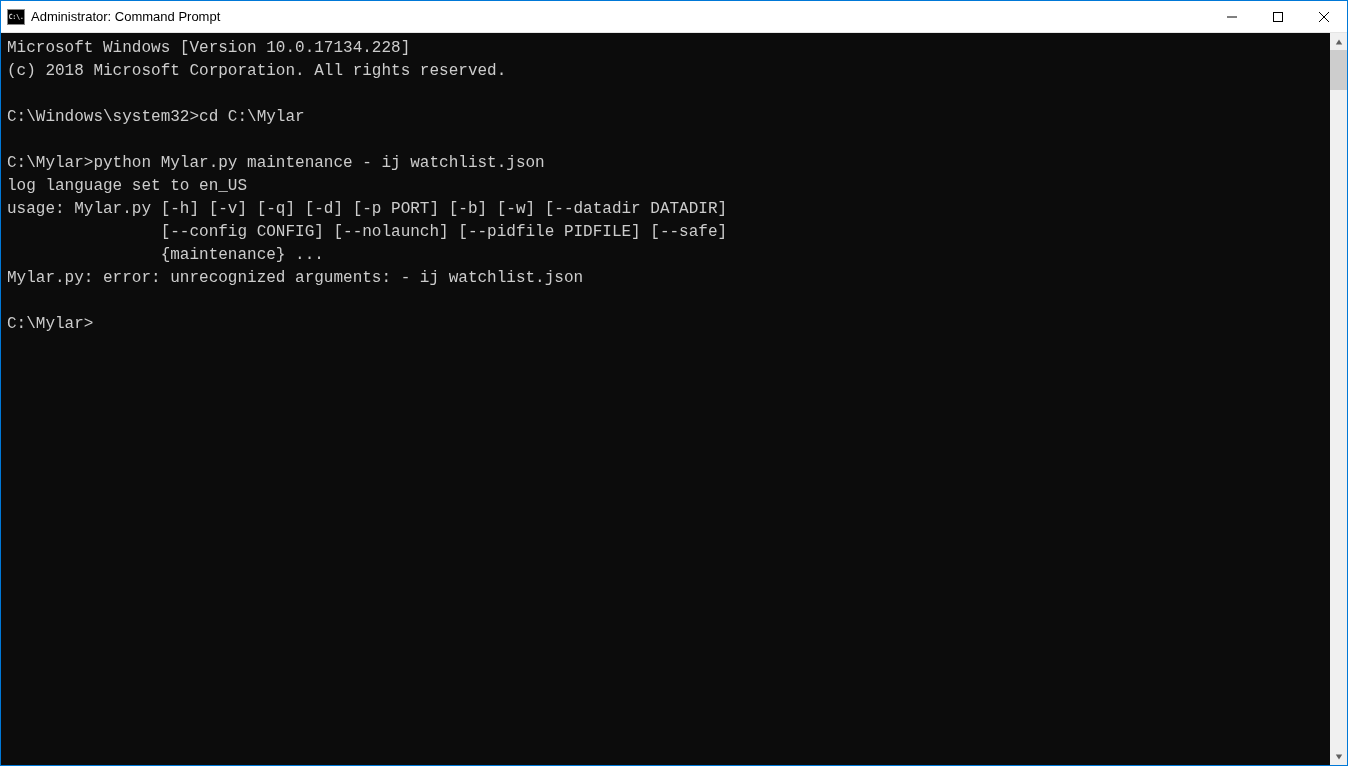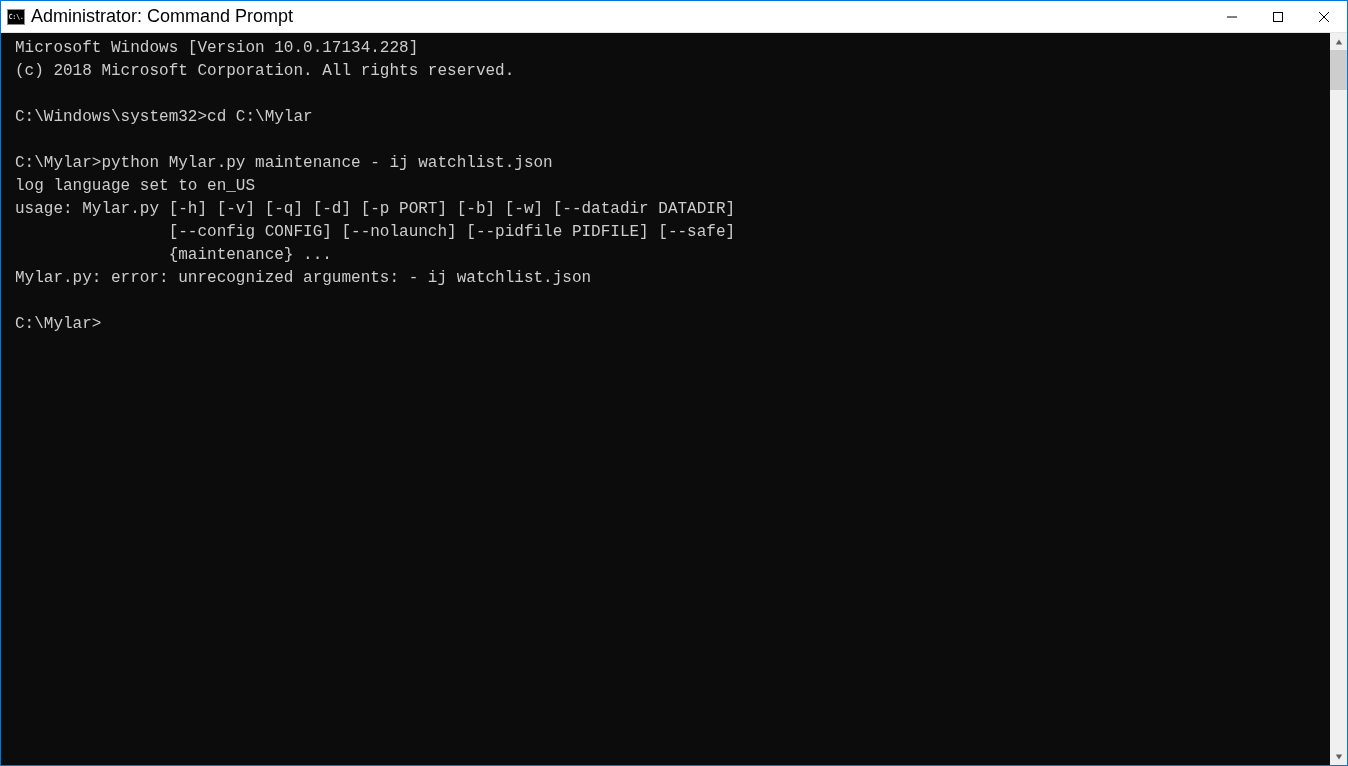--- a/index.html
+++ b/index.html
@@ -40,21 +40,21 @@
       border: 1px solid #888;
     }
     .app-icon-text {
       color: #ccc;
       font-size: 7px;
       font-family: monospace;
       font-weight: bold;
       letter-spacing: -0.5px;
     }
     .title-text {
-      font-size: 18px;
+      font-size: 13px;
       color: #000;
     }
     .titlebar-right {
       display: flex;
       height: 100%;
     }
     .win-btn {
       width: 46px;
       height: 100%;
       display: flex;
@@ -63,21 +63,20 @@
       cursor: pointer;
     }
     .win-btn svg {
       width: 10px;
       height: 10px;
     }
     .terminal-container {
       display: flex;
       height: calc(100% - 32px);
       background: #0c0c0c;
-      padding-left: 8px;
     }
     .terminal {
       flex: 1;
       padding: 4px 6px;
       font-family: Consolas, "Courier New", monospace;
       font-size: 16px;
       line-height: 23px;
       color: #cccccc;
       white-space: pre;
       overflow: hidden;

